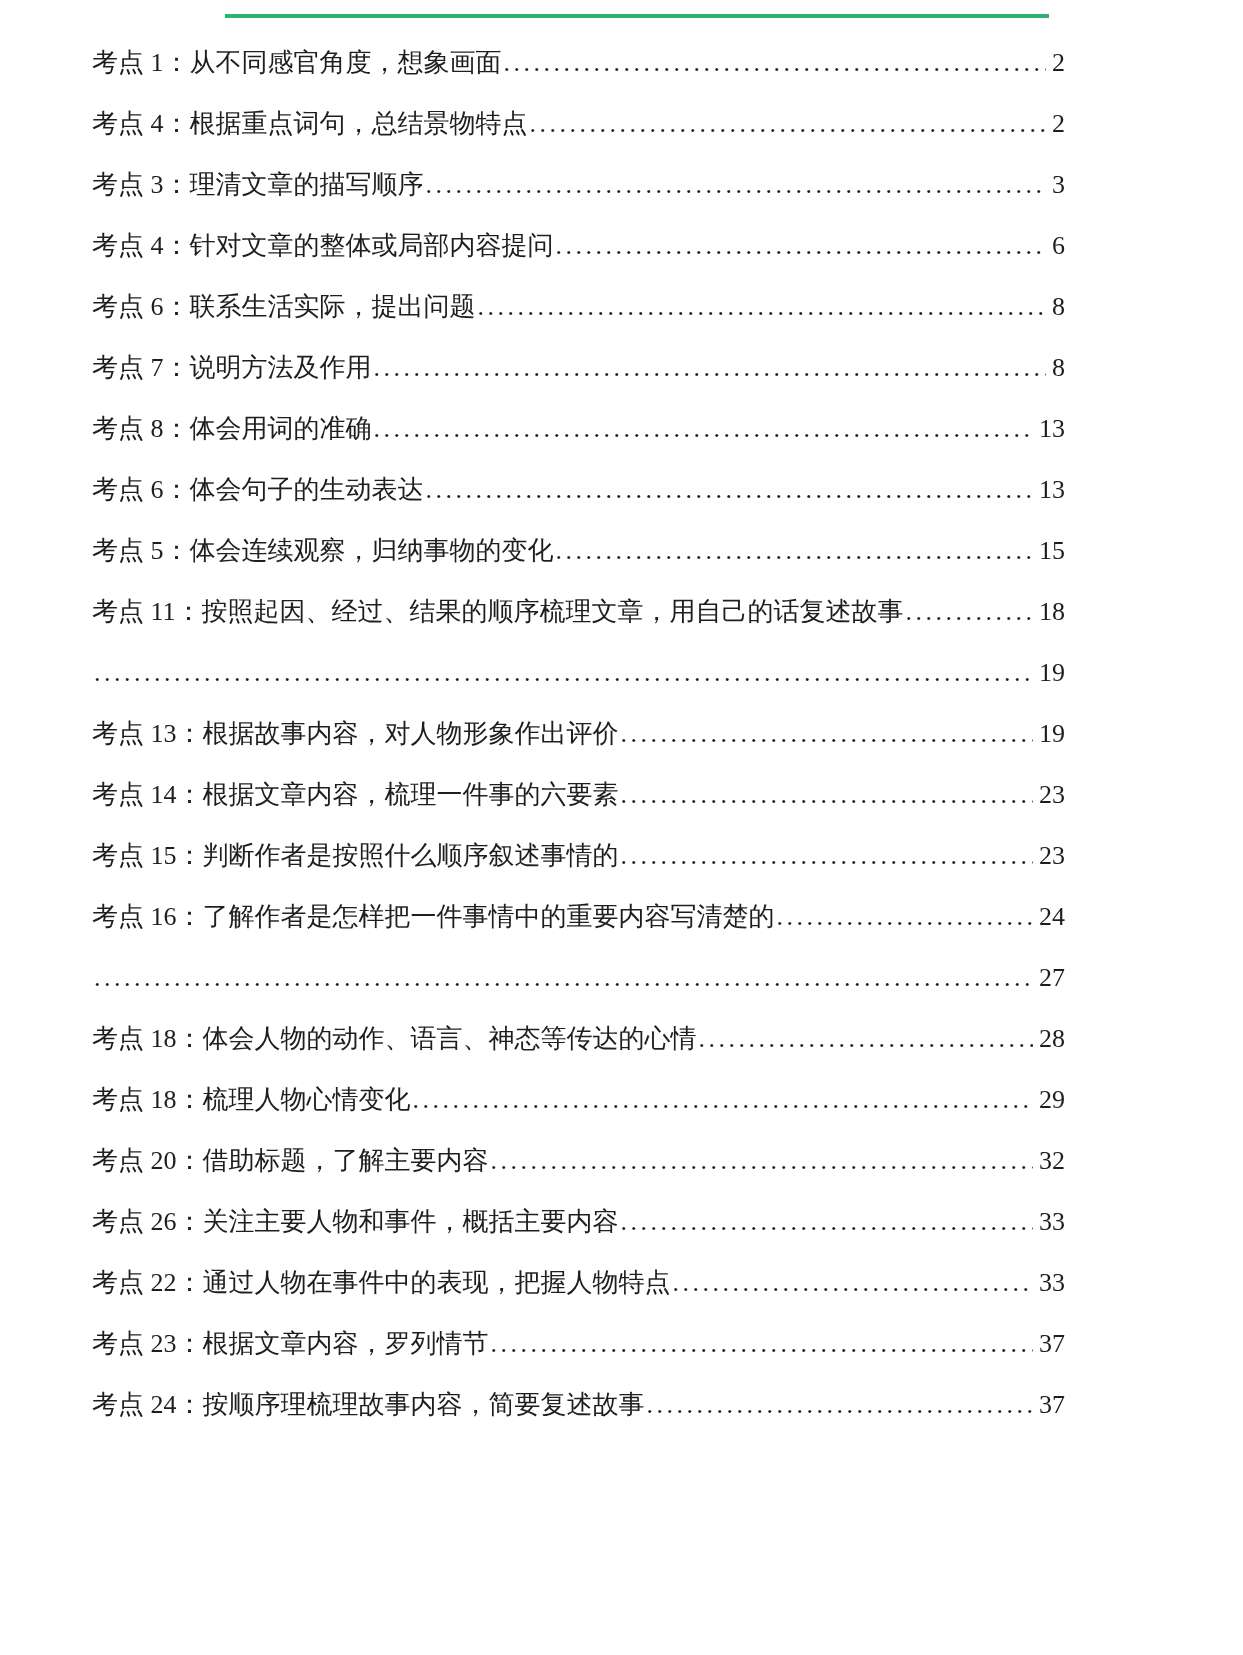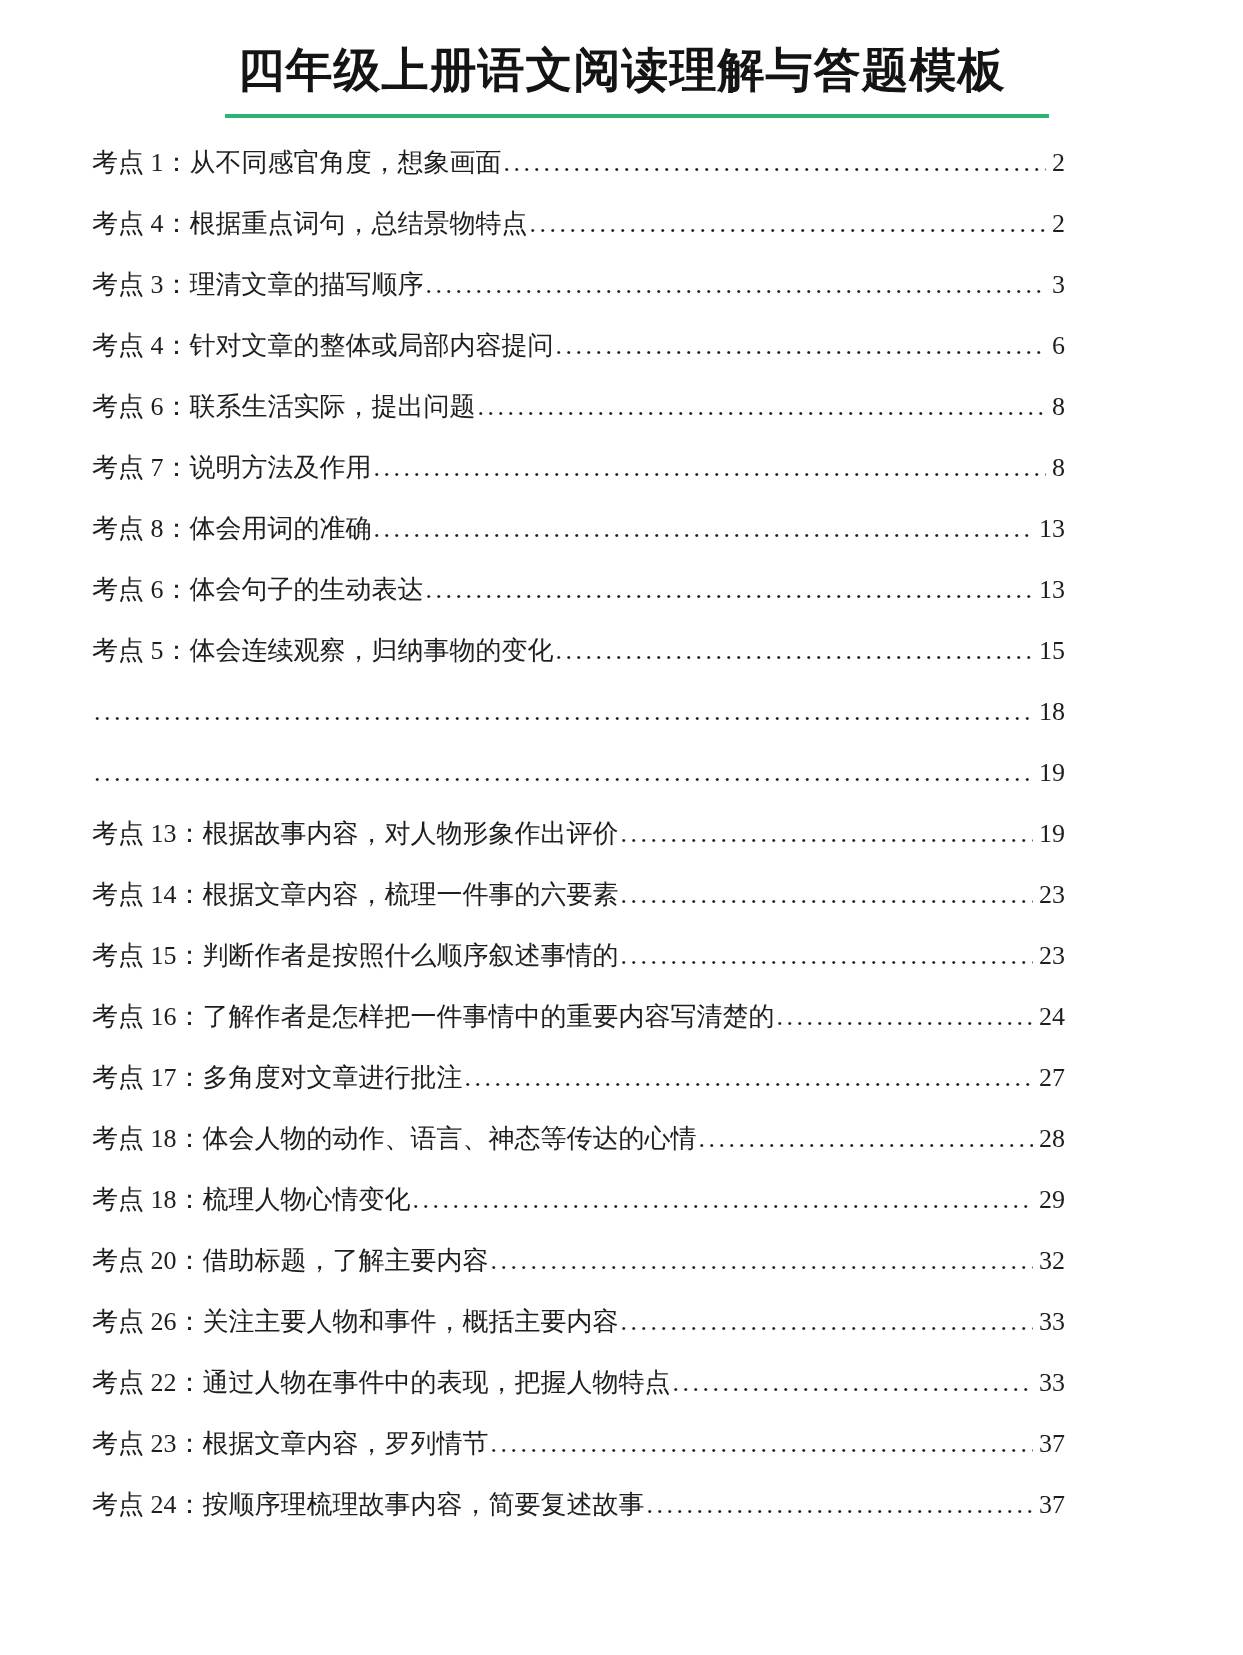--- a/index.html
+++ b/index.html
@@ -62,21 +62,20 @@
   .toc-page {
     flex: 0 0 auto;
     white-space: nowrap;
     text-align: right;
   }
 </style>
 </head>
 <body>
 
 <div class="page">
-  <h1 class="title">四年级上册语文阅读理解与答题模板</h1>
   <div class="rule"></div>
   <div class="toc" id="toc-list">
   <div class="toc-item">
     <span class="toc-label">考点 1：从不同感官角度，想象画面</span>
     <span class="toc-dots"></span>
     <span class="toc-page">2</span>
   </div>
 
   <div class="toc-item">
     <span class="toc-label">考点 4：根据重点词句，总结景物特点</span>
@@ -121,20 +120,21 @@
     <span class="toc-page">13</span>
   </div>
 
   <div class="toc-item">
     <span class="toc-label">考点 5：体会连续观察，归纳事物的变化</span>
     <span class="toc-dots"></span>
     <span class="toc-page">15</span>
   </div>
 
   <div class="toc-item">
+    <span class="toc-label">考点 11：按照起因、经过、结果的顺序梳理文章，用自己的话复述故事</span>
     <span class="toc-dots"></span>
     <span class="toc-page">18</span>
   </div>
 
   <div class="toc-item">
     <span class="toc-dots"></span>
     <span class="toc-page">19</span>
   </div>
 
   <div class="toc-item">
@@ -155,21 +155,20 @@
     <span class="toc-page">23</span>
   </div>
 
   <div class="toc-item">
     <span class="toc-label">考点 16：了解作者是怎样把一件事情中的重要内容写清楚的</span>
     <span class="toc-dots"></span>
     <span class="toc-page">24</span>
   </div>
 
   <div class="toc-item">
-    <span class="toc-label">考点 17：多角度对文章进行批注</span>
     <span class="toc-dots"></span>
     <span class="toc-page">27</span>
   </div>
 
   <div class="toc-item">
     <span class="toc-label">考点 18：体会人物的动作、语言、神态等传达的心情</span>
     <span class="toc-dots"></span>
     <span class="toc-page">28</span>
   </div>
 

